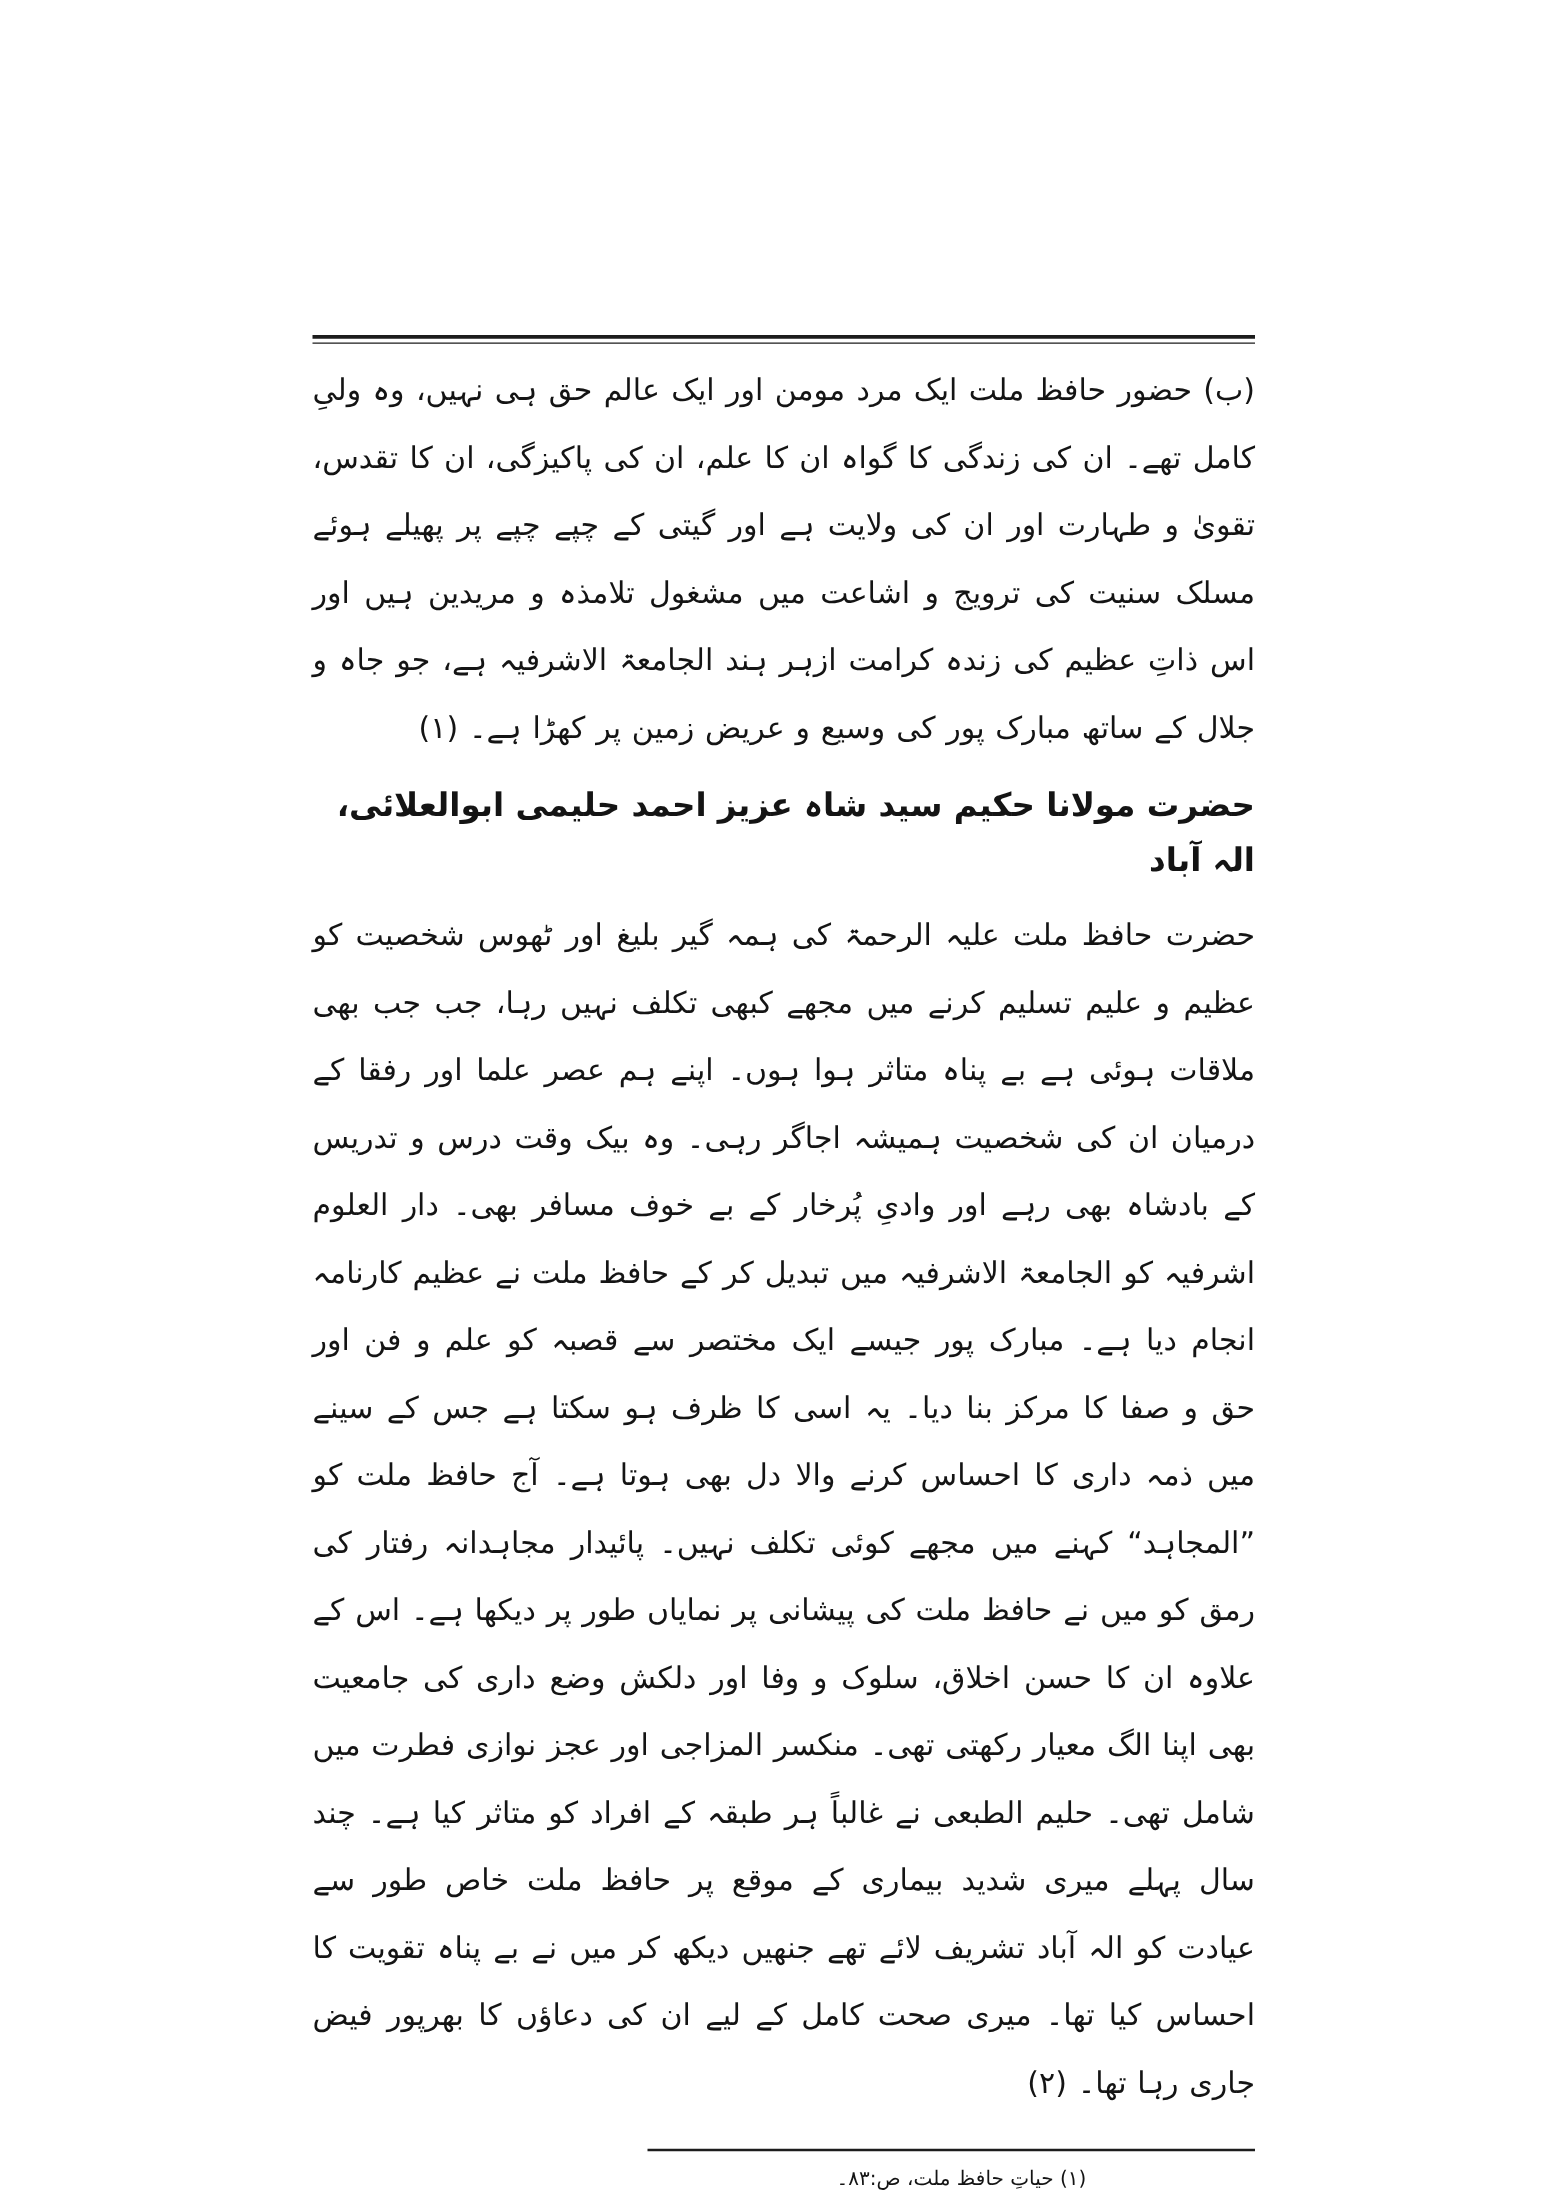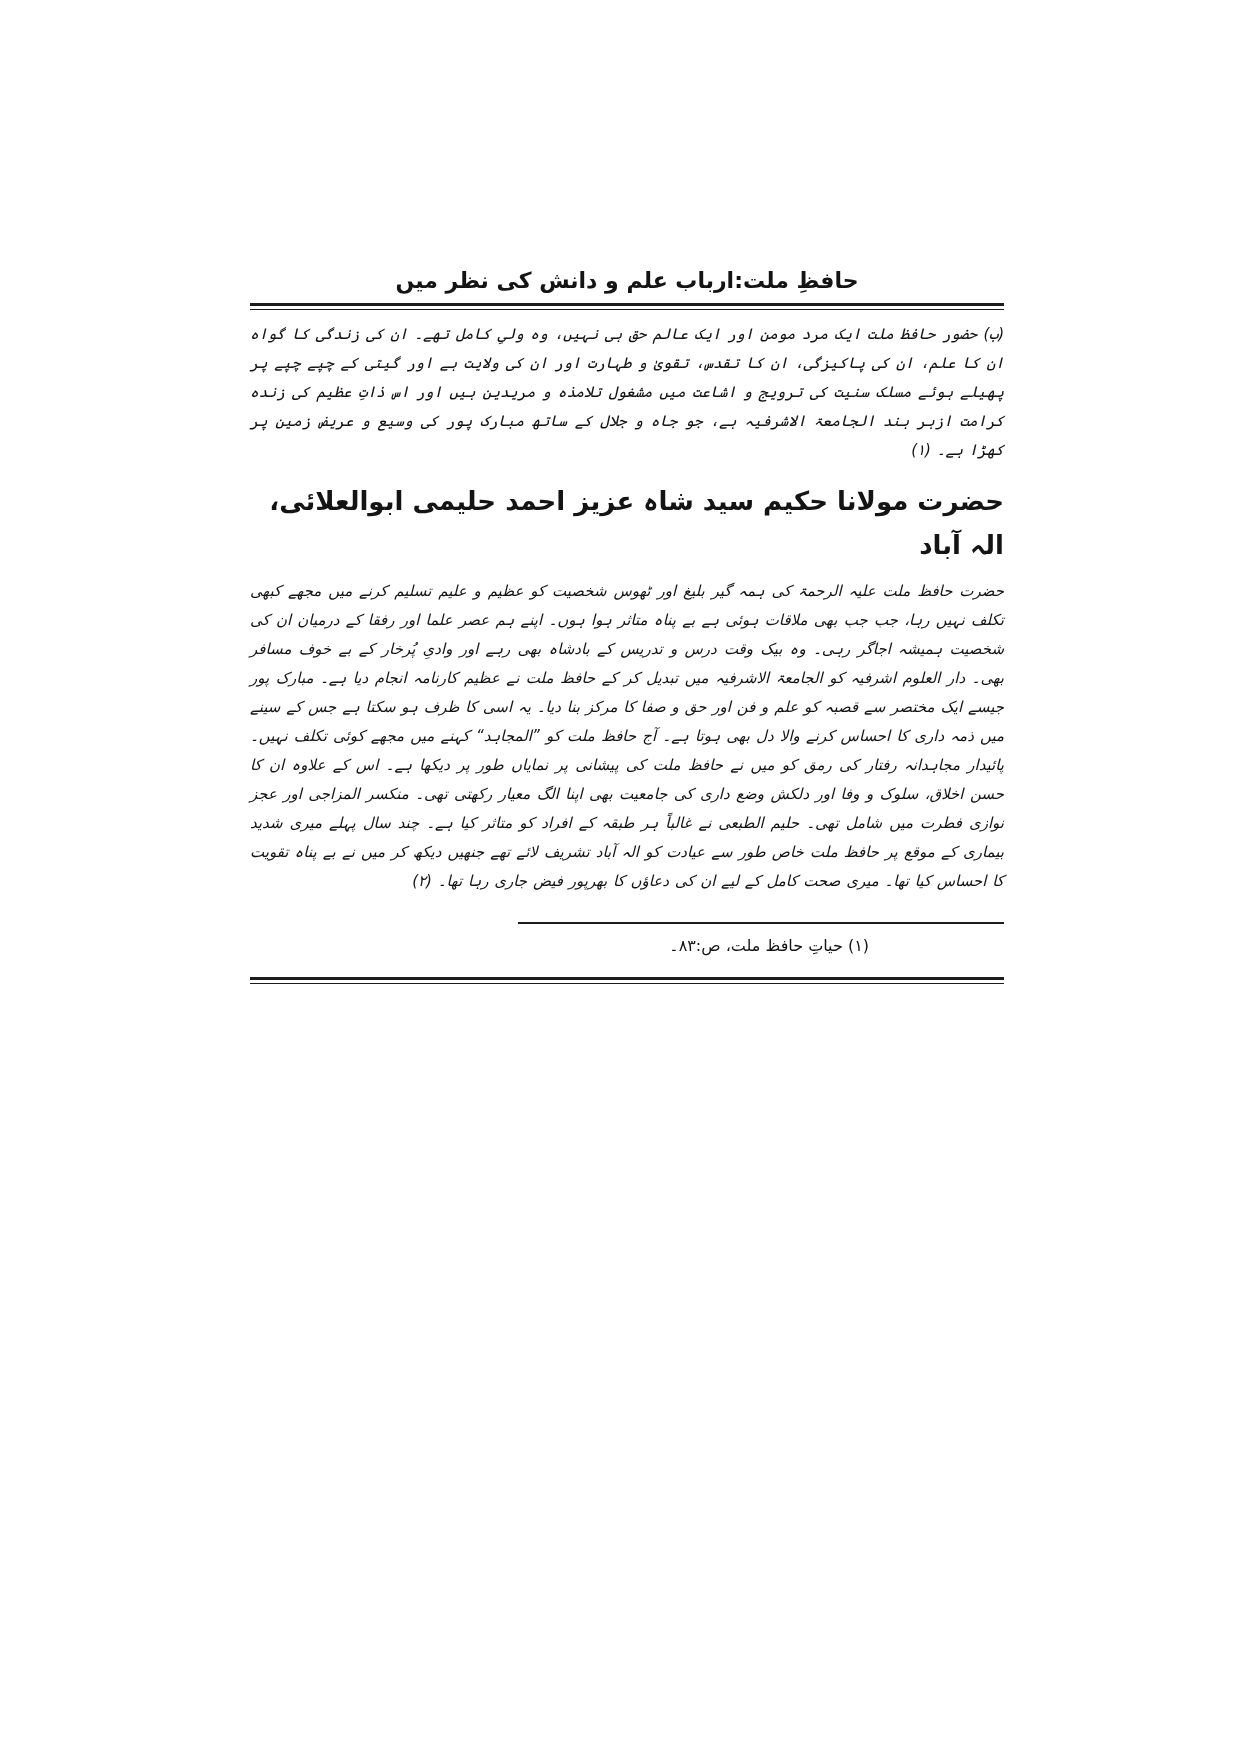--- a/index.html
+++ b/index.html
@@ -22,27 +22,26 @@
   .header-title {
     text-align: center;
     font-size: 22px;
     font-weight: bold;
     padding-bottom: 10px;
     letter-spacing: 0;
   }
   .double-rule .rule-thick { border-top: 3px solid #1c1c1c; }
   .double-rule .rule-thin  { border-top: 1px solid #1c1c1c; margin-top: 3px; }
   .body-para {
-    font-size: 15px;
-    line-height: 29px;
+    font-size: 24px;
+    line-height: 54px;
     text-align: justify;
     text-align-last: right;
     margin-top: 10px;
     word-spacing: 1px;
-    font-style: italic;
   }
   .section-heading {
     text-align: right;
     font-size: 26px;
     font-weight: bold;
     margin: 14px 0 6px 0;
     line-height: 44px;
   }
   .footnotes { margin-top: 26px; }
   .footnote-rule {
@@ -66,21 +65,20 @@
     margin-top: 8px;
     direction: rtl;
   }
 </style>
 </head>
 <body>
 
 <div class="page-content">
 
   <div class="page-header">
-    <div class="header-title" lang="ur" dir="rtl">حافظِ ملت:ارباب علم و دانش کی نظر میں</div>
     <div class="double-rule">
       <div class="rule-thick"></div>
       <div class="rule-thin"></div>
     </div>
   </div>
 
   <p class="body-para" lang="ur" dir="rtl">(ب) حضور حافظ ملت ایک مرد مومن اور ایک عالم حق ہی نہیں، وہ ولیِ کامل تھے۔ ان کی زندگی کا گواہ ان کا علم، ان کی پاکیزگی، ان کا تقدس، تقویٰ و طہارت اور ان کی ولایت ہے اور گیتی کے چپے چپے پر پھیلے ہوئے مسلک سنیت کی ترویج و اشاعت میں مشغول تلامذہ و مریدین ہیں اور اس ذاتِ عظیم کی زندہ کرامت ازہر ہند الجامعۃ الاشرفیہ ہے، جو جاہ و جلال کے ساتھ مبارک پور کی وسیع و عریض زمین پر کھڑا ہے۔ (۱)</p>
 
   <h2 class="section-heading" lang="ur" dir="rtl">حضرت مولانا حکیم سید شاہ عزیز احمد حلیمی ابوالعلائی، الہ آباد</h2>
 

